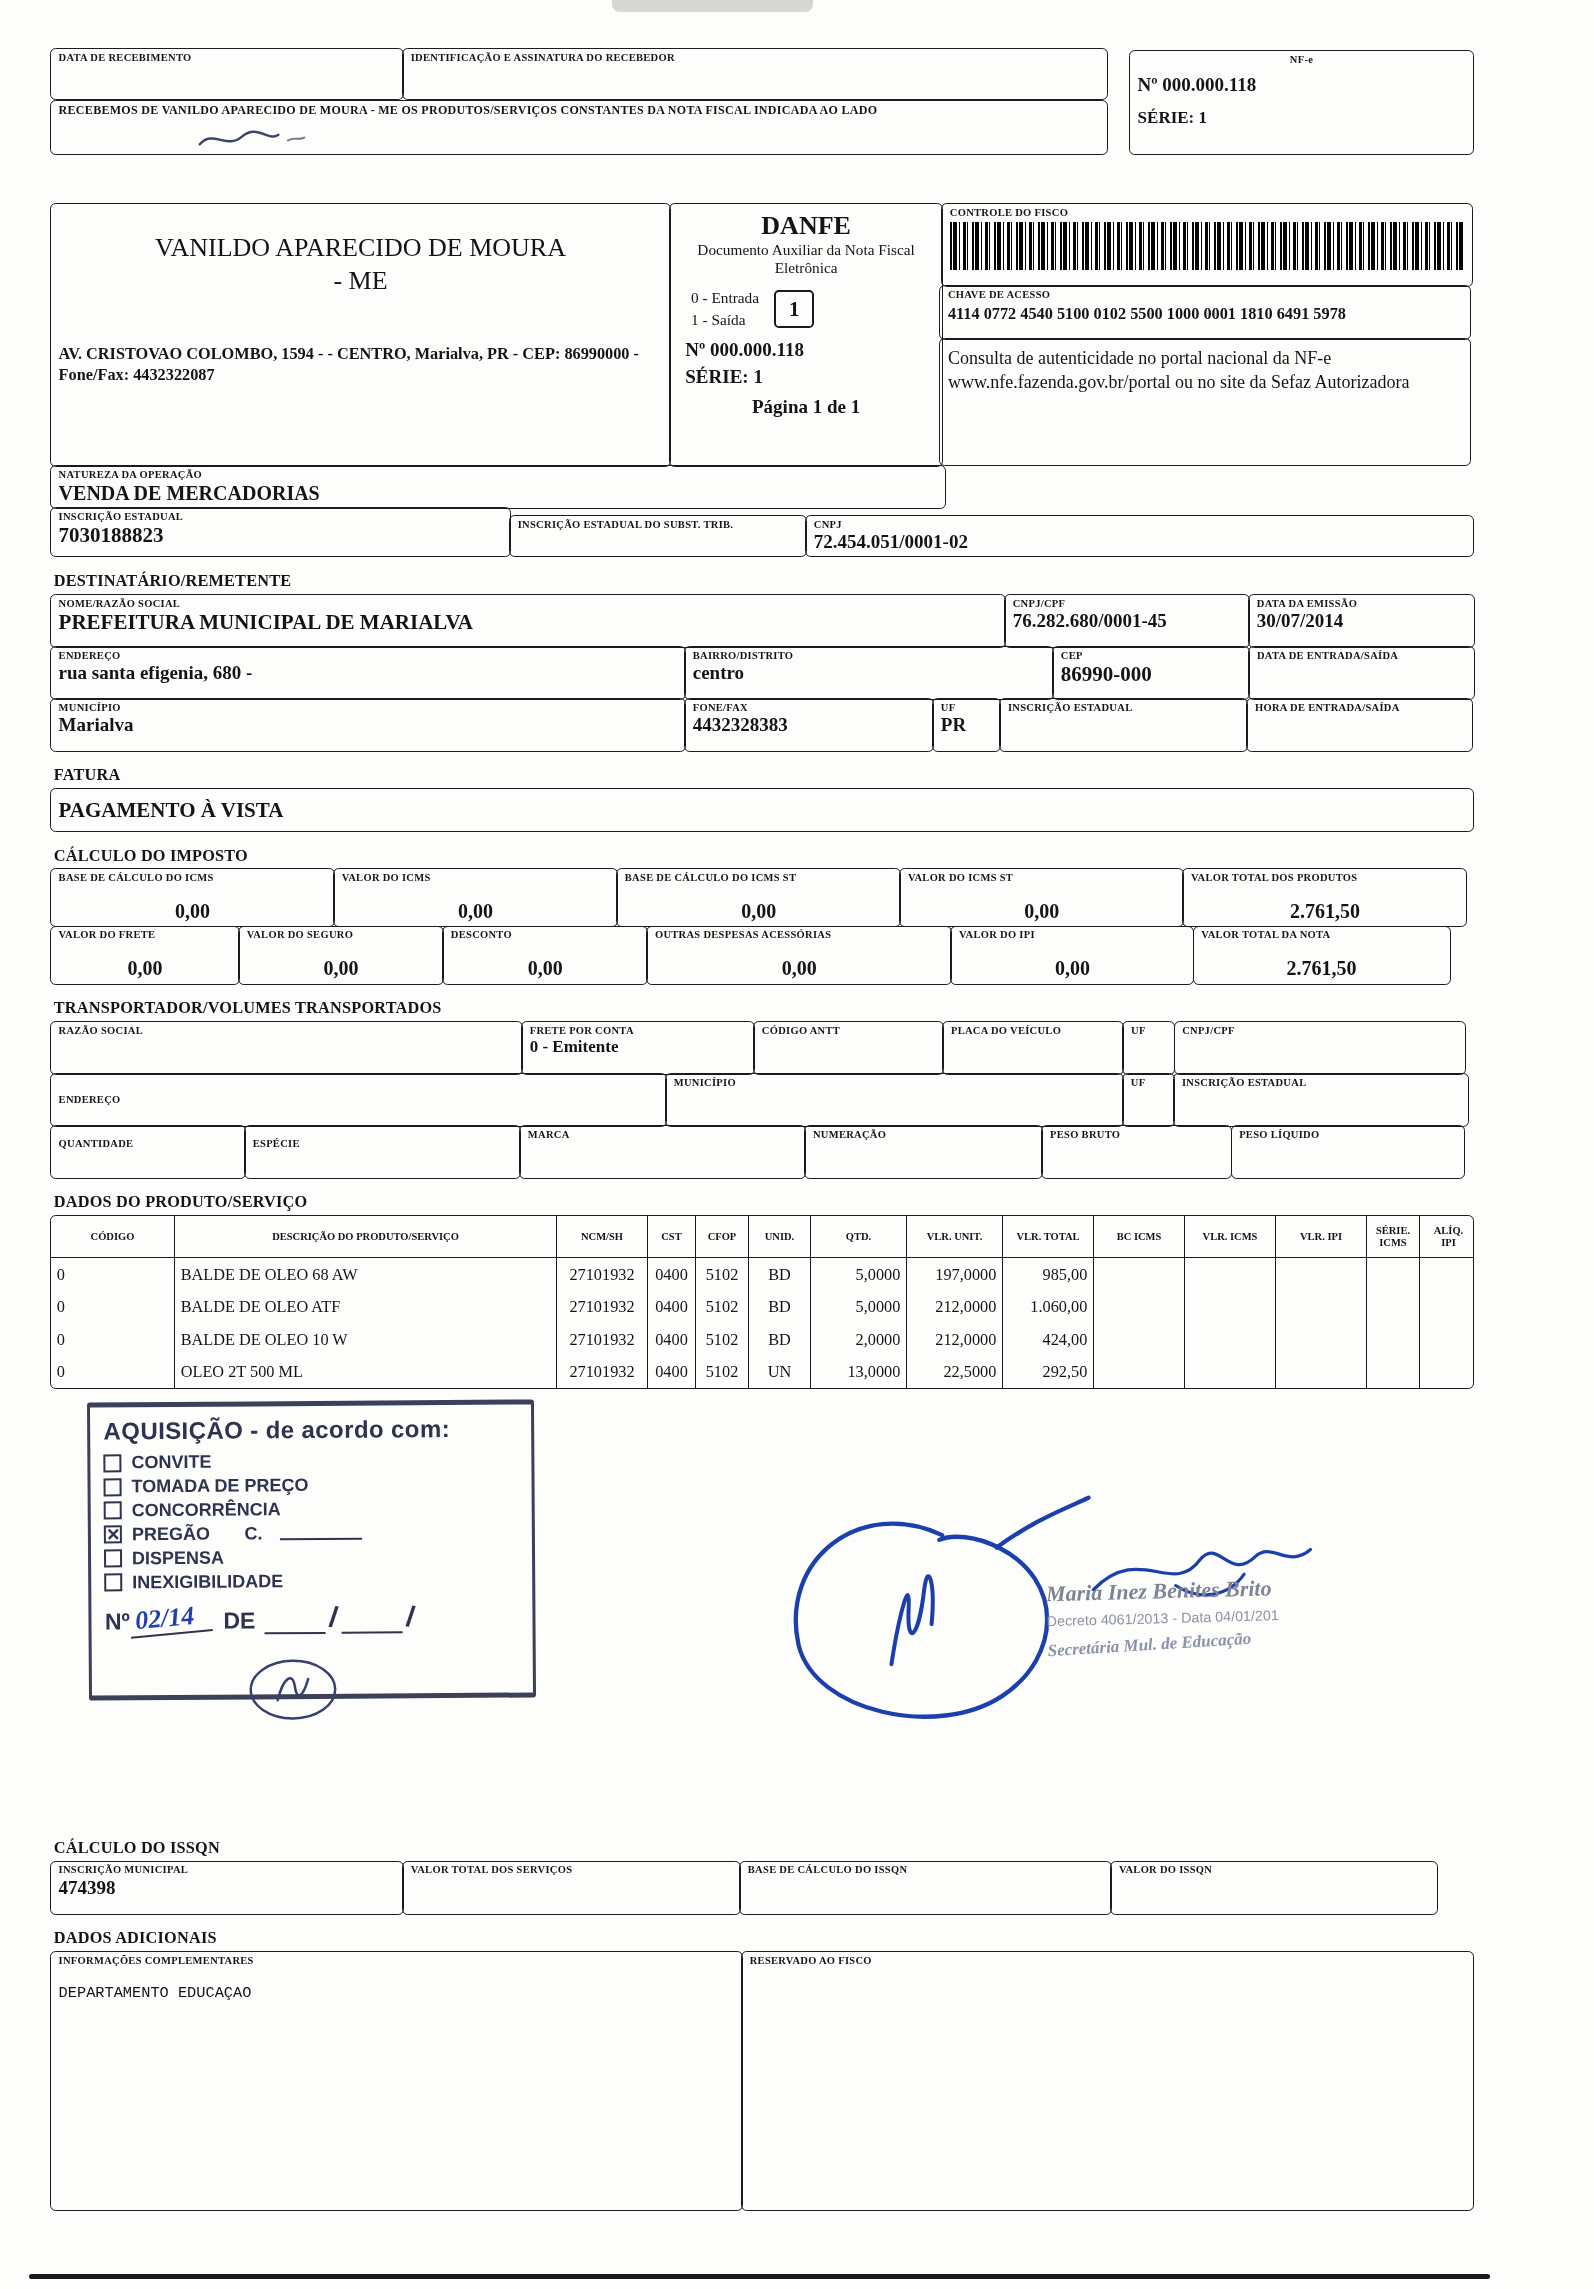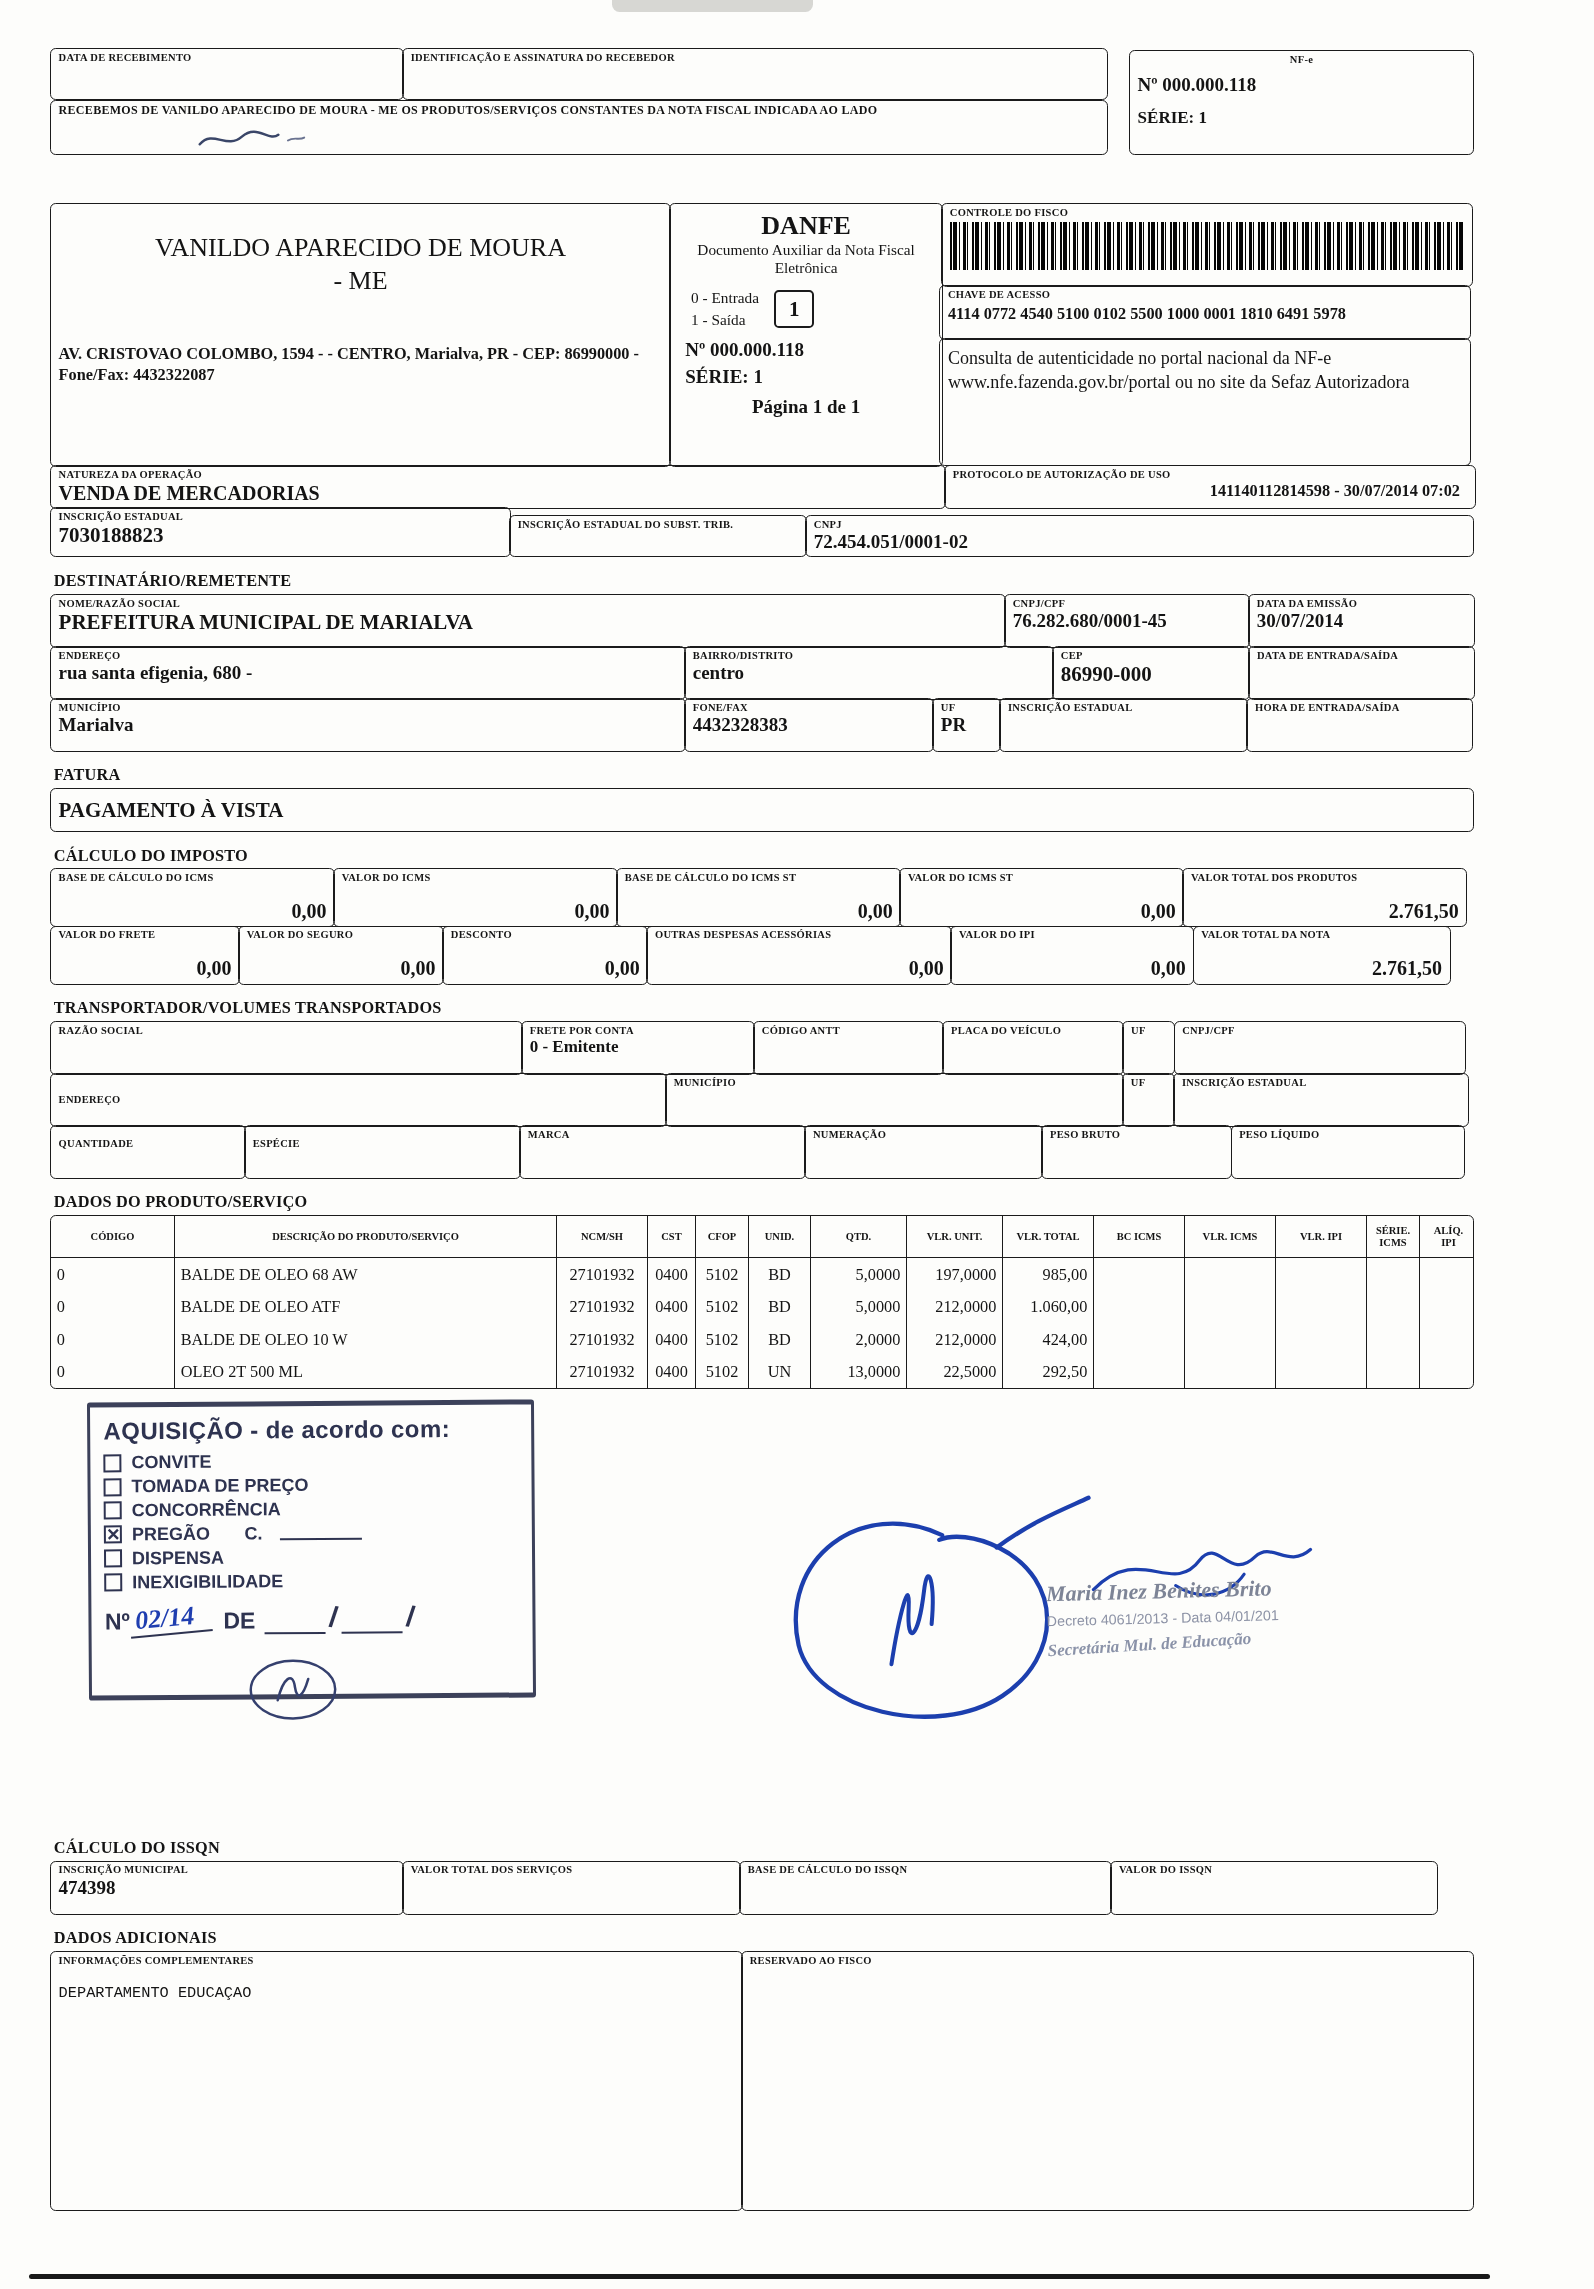--- a/index.html
+++ b/index.html
@@ -9,21 +9,21 @@
   .content{position:absolute;left:50px;top:50px;width:1428px}
 
   .r{display:flex}
   .mt{margin-top:-1.9px}
   .box{border:1.9px solid #1b1b1b;border-radius:5.7px;padding:2.9px 7.6px;flex:0 0 auto;position:relative;background:transparent}
   .r .box + .box{margin-left:-1.9px}
   .lbl{font-weight:700;font-size:10.5px;letter-spacing:0.3px;line-height:1.15;white-space:nowrap;font-family:"Liberation Serif",serif}
   .val{font-weight:700;font-size:19px;line-height:1.2;font-family:"Liberation Serif",serif}
   .sect{font-weight:700;font-size:16.3px;margin:13.4px 0 2.9px 3.8px;letter-spacing:0.2px}.h46{height:44px}.h52{height:50px}.h54{height:52px}.h56{height:54px}.h58{height:55px}.h62{height:59px}
   .money{display:flex;flex-direction:column;justify-content:space-between;padding-bottom:3.8px}
-  .money .val{text-align:right;font-size:20px}
+  .money .val{text-align:center;font-size:20px}
   .ta-c{text-align:center}.ta-r{text-align:right}
 
   
   .emit-name{font-weight:400;font-size:26px;text-align:center;width:421px;margin:25px auto 0;line-height:1.25}
   .emit-addr{font-weight:700;font-size:16.3px;margin-top:46px;line-height:1.3}
   .danfe-title{font-weight:700;font-size:26px;text-align:center;margin-top:4px}
   .danfe-sub{font-size:15.3px;width:225px;margin:0 auto;text-align:center;line-height:1.2}
   .es{display:flex;align-items:center;gap:15.3px;margin:9.6px 0 7.6px 13.4px}
   .es .opts{font-size:15.3px;line-height:1.45;text-align:left}
   .tipo{width:40px;height:38px;border:2.4px solid #1b1b1b;border-radius:4.8px;font-weight:700;font-size:21px;display:flex;align-items:center;justify-content:center}
@@ -135,24 +135,20 @@
         <div class="box mt" style="width:532px;height:128px">
           <div style="font-size:18px;line-height:1.35;margin-top:3.8px">Consulta de autenticidade no portal nacional da NF-e www.nfe.fazenda.gov.br/portal ou no site da Sefaz Autorizadora</div>
         </div>
       </div>
     </div>
 
     <div class="r mt">
       <div class="box h46" style="width:896px">
         <div class="lbl">NATUREZA DA OPERAÇÃO</div>
         <div class="val" style="font-size:20px">VENDA DE MERCADORIAS</div>
-      </div>
-      <div class="box h46" style="width:532px">
-        <div class="lbl">PROTOCOLO DE AUTORIZAÇÃO DE USO</div>
-        <div class="val ta-r" style="font-size:16.3px;padding-right:7.6px">141140112814598 - 30/07/2014 07:02</div>
       </div>
     </div>
 
     <div class="r mt">
       <div class="box h52" style="width:461px">
         <div class="lbl">INSCRIÇÃO ESTADUAL</div>
         <div class="val" style="font-size:21px">7030188823</div>
       </div>
       <div class="box h52" style="width:298px;align-self:flex-end;height:42px">
         <div class="lbl">INSCRIÇÃO ESTADUAL DO SUBST. TRIB.</div>

